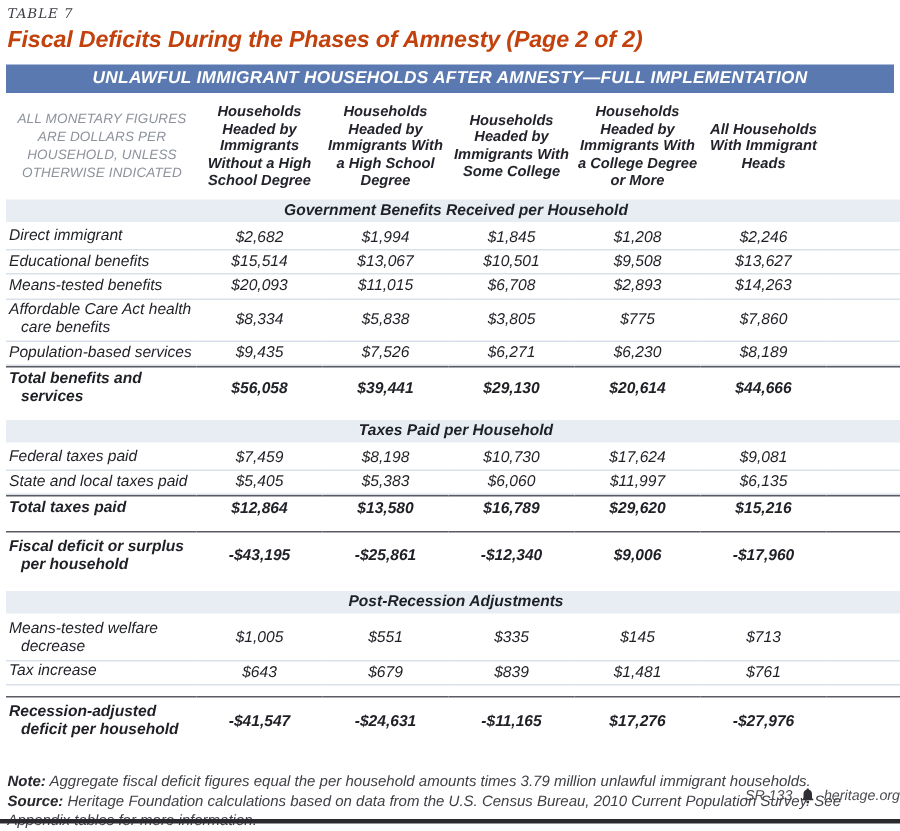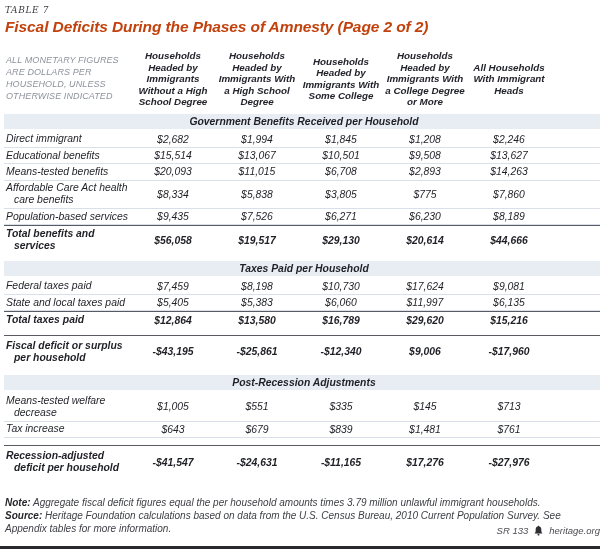--- a/index.html
+++ b/index.html
@@ -4,21 +4,21 @@
 <style>
   html,body{margin:0;padding:0;background:#fff;}
   body{width:600px;height:554px;font-family:"Liberation Sans",sans-serif;color:#1f2026;}
   .page{position:relative;width:600px;height:554px;box-sizing:border-box;padding:4px 4px 0 4px;overflow:hidden;background:#fff;font-style:italic;}
   .table-label{font-family:"DejaVu Serif",serif;font-size:9px;letter-spacing:.6px;color:#3c3c44;margin:1px 0 3px 1px;}
   .page-title{font-size:15.5px;font-weight:bold;color:#c2410c;letter-spacing:-.1px;margin:0 0 7px 1px;}
   .banner{background:#5b79b1;color:#fff;font-weight:bold;font-size:11.5px;text-align:center;letter-spacing:.2px;padding:3px 0 4px 0;}
   table{width:100%;border-collapse:separate;border-spacing:0;table-layout:fixed;}
   col.c-lbl{width:127px;} col.c-val{width:84px;} col.c-spc{width:53px;}
   th{font-weight:bold;font-size:9.8px;line-height:1.18;text-align:center;vertical-align:middle;padding:7px 1px 6px 1px;color:#23242b;}
-  th.corner{font-weight:normal;font-size:9px;line-height:1.3;text-align:left;color:#8d929b;letter-spacing:.1px;padding-left:2px;}
+  th.corner{font-weight:normal;font-size:9px;line-height:1.3;text-align:center;color:#8d929b;letter-spacing:.1px;padding-left:2px;}
   td{font-size:10.4px;vertical-align:middle;padding:1.5px 2px;}
   td.lbl{text-align:left;padding-left:10px;text-indent:-8px;line-height:1.18;}
   td.val{text-align:center;}
   td.spc{padding:0;}
   tr.normal td{border-bottom:1px solid #d9e0ea;}
   tr.total td{border-top:1.3px solid #5a5a62;font-weight:bold;}
   tr.summary td{border-top:1.3px solid #5a5a62;font-weight:bold;padding-top:4px;padding-bottom:4px;}
   tr.band td{background:#e8edf4;font-weight:bold;text-align:center;font-size:10.4px;padding:2px 0;text-indent:0;}
   tr.gap td{padding:0;border:none;}
   .footnotes{font-size:10px;line-height:1.3;color:#3f4046;margin:10px 0 0 1px;max-width:592px;}
@@ -26,20 +26,21 @@
   .report-footer{position:absolute;right:0;bottom:18px;font-size:9.5px;color:#4c4d52;display:flex;align-items:center;gap:5px;padding-left:24px;}
   .bell{width:11px;height:11px;display:inline-block;}
   .bottom-rule{position:absolute;left:0;right:0;bottom:5px;height:3px;background:#2a2a2e;}
 </style>
 </head>
 <body>
 
 <div class="page">
   <div class="table-label">TABLE 7</div>
   <h1 class="page-title">Fiscal Deficits During the Phases of Amnesty (Page 2 of 2)</h1>
+  <div class="banner" style="background: rgb(91, 121, 177);">UNLAWFUL IMMIGRANT HOUSEHOLDS AFTER AMNESTY—FULL IMPLEMENTATION</div>
 
   <table>
     <colgroup>
       <col class="c-lbl">
         <col class="c-val">
         <col class="c-val">
         <col class="c-val">
         <col class="c-val">
         <col class="c-val">
         <col class="c-spc">
@@ -103,21 +104,21 @@
           <td class="val">$9,435</td>
           <td class="val">$7,526</td>
           <td class="val">$6,271</td>
           <td class="val">$6,230</td>
           <td class="val">$8,189</td>
           <td class="spc"></td>
         </tr>
         <tr class="total">
           <td class="lbl">Total benefits and services</td>
           <td class="val">$56,058</td>
-          <td class="val">$19,517</td>
+          <td class="val">$39,441</td>
           <td class="val">$29,130</td>
           <td class="val">$20,614</td>
           <td class="val">$44,666</td>
           <td class="spc"></td>
         </tr>
         <tr class="gap">
           <td colspan="7" style="height: 7px;"></td>
         </tr>
         <tr class="band">
           <td colspan="7" style="background: rgb(232, 237, 244);">Taxes Paid per Household</td>

